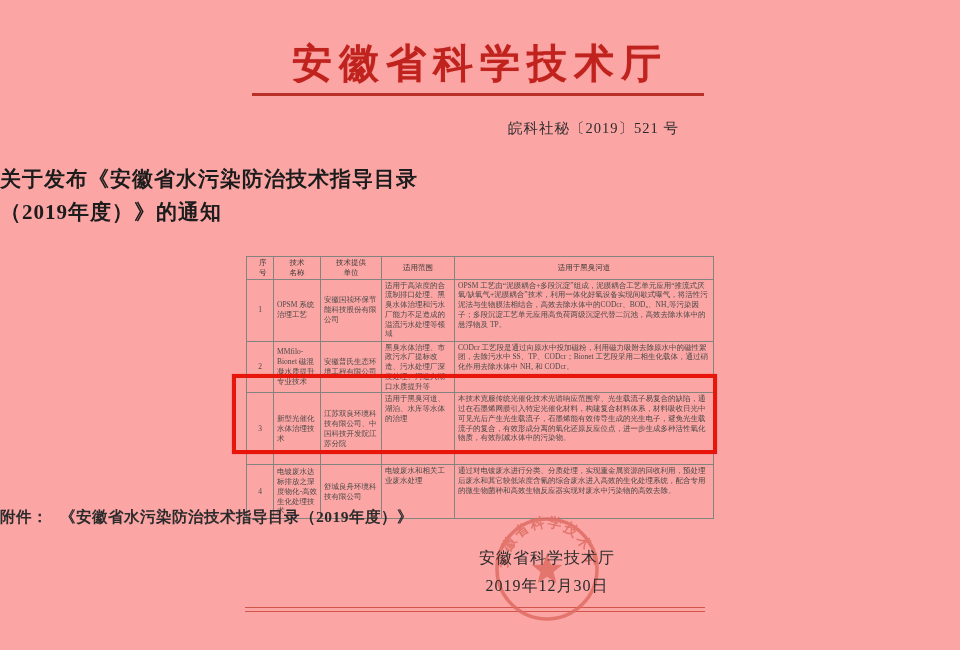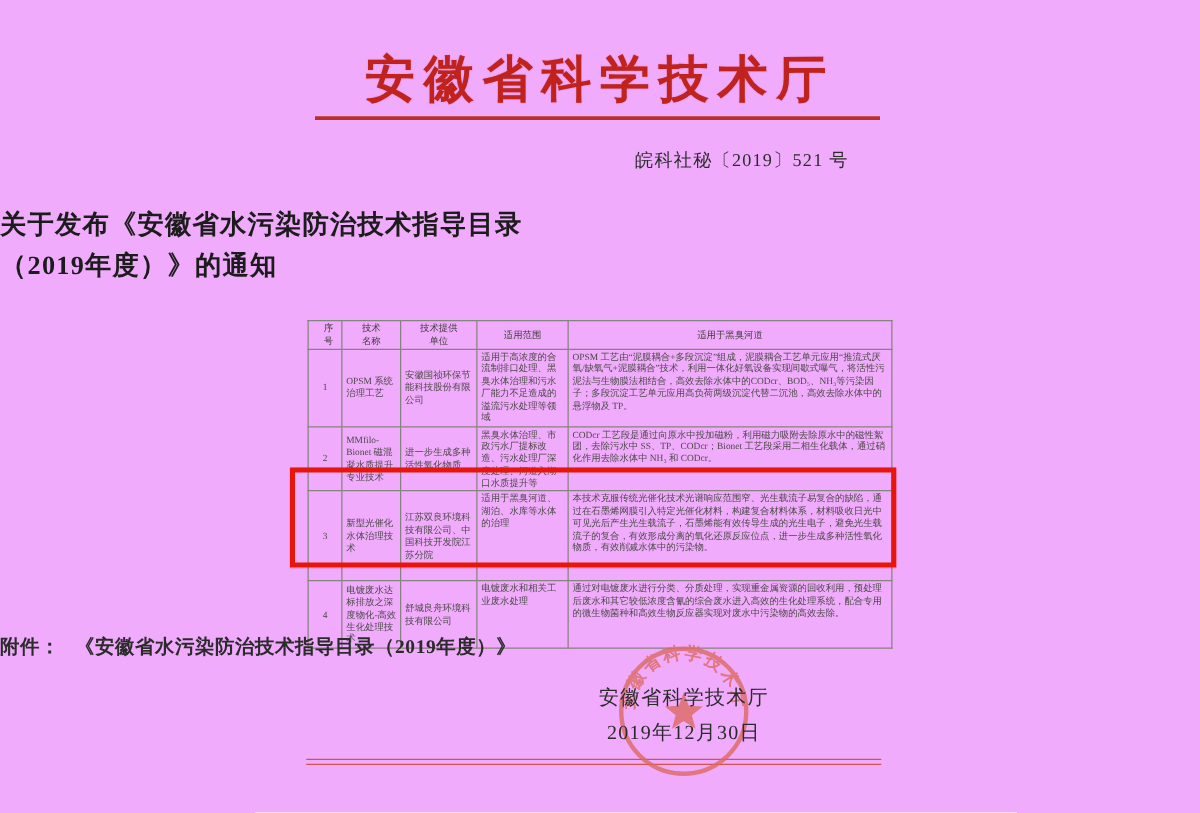--- a/index.html
+++ b/index.html
@@ -4,21 +4,21 @@
 <style>
   * { margin: 0; padding: 0; box-sizing: border-box; }
   html, body { background: #ffffff; }
   body {
     width: 960px; height: 650px;
     position: relative;
     font-family: "Liberation Serif", "DejaVu Serif", serif;
     color: #222;
     overflow: hidden;
   }
-  .page { position: absolute; inset: 0; background: #f0abfc; }
+  .page { position: absolute; inset: 0; background: #fca5a5; }
 
   .agency-title {
     position: absolute; top: 36px; left: 0; right: 0;
     text-align: center;
     font-size: 40px; font-weight: bold;
     color: #c0231d;
     letter-spacing: 7px;
     text-shadow: 0 0 1px rgba(192,35,29,.45);
   }
   .red-line-top {
@@ -124,21 +124,21 @@
     <tr style="height:62px">
       <td class="c-no">1</td>
       <td class="c-name">OPSM 系统治理工艺</td>
       <td class="c-prov">安徽国祯环保节能科技股份有限公司</td>
       <td class="c-scope">适用于高浓度的合流制排口处理、黑臭水体治理和污水厂能力不足造成的溢流污水处理等领域</td>
       <td class="c-desc">OPSM 工艺由“泥膜耦合+多段沉淀”组成，泥膜耦合工艺单元应用“推流式厌氧/缺氧气+泥膜耦合”技术，利用一体化好氧设备实现间歇式曝气，将活性污泥法与生物膜法相结合，高效去除水体中的CODcr、BOD₅、NH₃等污染因子；多段沉淀工艺单元应用高负荷两级沉淀代替二沉池，高效去除水体中的悬浮物及 TP。</td>
     </tr>
     <tr style="height:48px">
       <td class="c-no">2</td>
       <td class="c-name">MMfilo-Bionet 磁混凝水质提升专业技术</td>
-      <td class="c-prov">进一步生成多种活性氧化物质</td>
+      <td class="c-prov">安徽普氏生态环境工程有限公司</td>
       <td class="c-scope">黑臭水体治理、市政污水厂提标改造、污水处理厂深度处理、河道入湖口水质提升等</td>
       <td class="c-desc">CODcr 工艺段是通过向原水中投加磁粉，利用磁力吸附去除原水中的磁性絮团，去除污水中 SS、TP、CODcr；Bionet 工艺段采用二相生化载体，通过硝化作用去除水体中 NH₃ 和 CODcr。</td>
     </tr>
     <tr style="height:72px">
       <td class="c-no">3</td>
       <td class="c-name">新型光催化水体治理技术</td>
       <td class="c-prov">江苏双良环境科技有限公司、中国科技开发院江苏分院</td>
       <td class="c-scope">适用于黑臭河道、湖泊、水库等水体的治理</td>
       <td class="c-desc">本技术克服传统光催化技术光谱响应范围窄、光生载流子易复合的缺陷，通过在石墨烯网膜引入特定光催化材料，构建复合材料体系，材料吸收日光中可见光后产生光生载流子，石墨烯能有效传导生成的光生电子，避免光生载流子的复合，有效形成分离的氧化还原反应位点，进一步生成多种活性氧化物质，有效削减水体中的污染物。</td>
     </tr>

